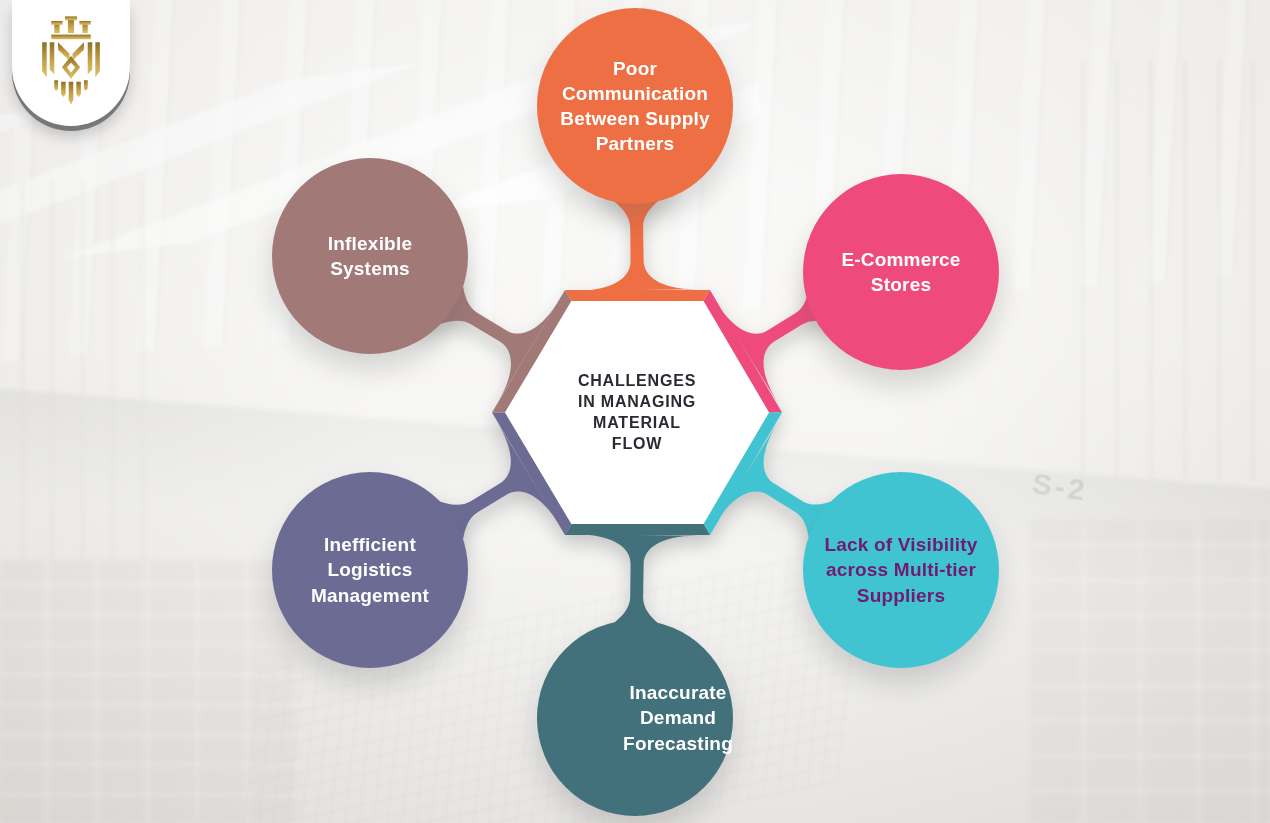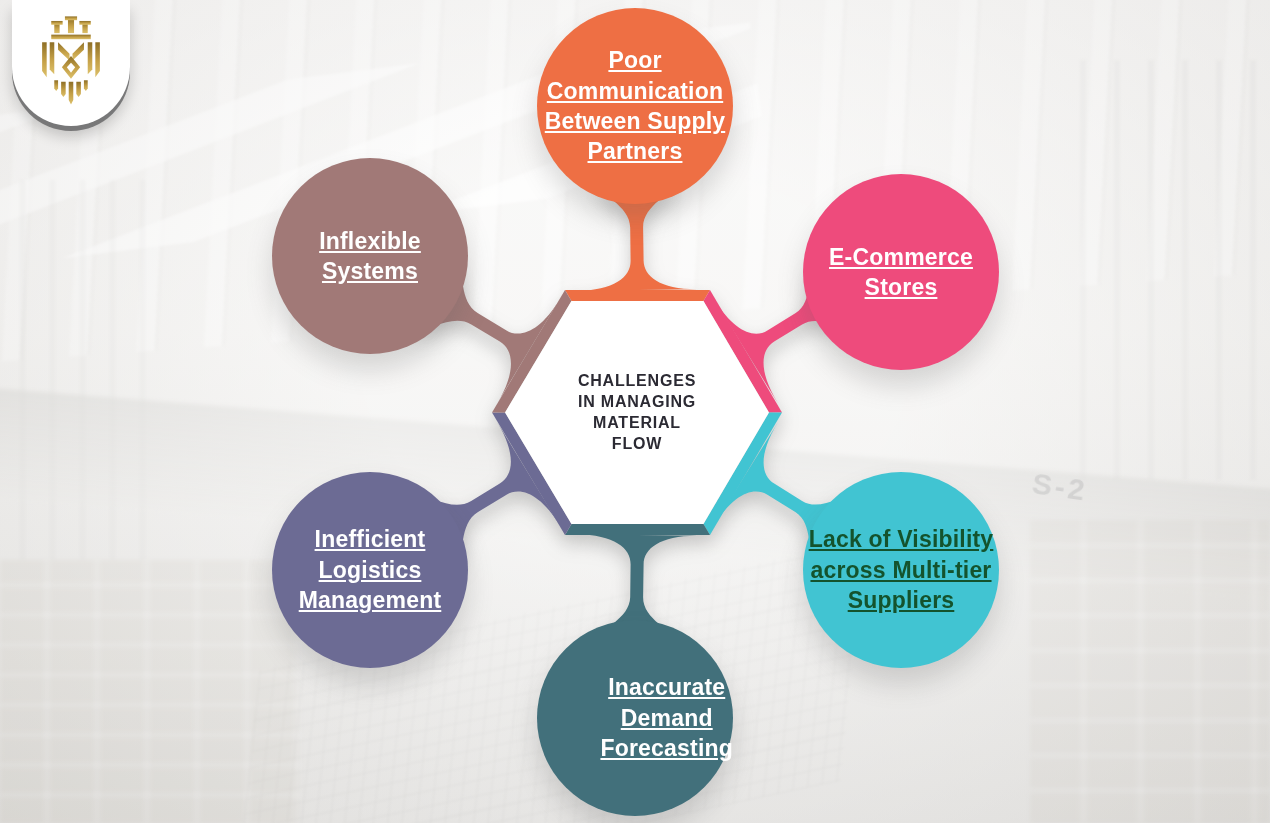--- a/index.html
+++ b/index.html
@@ -68,24 +68,23 @@
   .bg-vignette{
     left:0;top:0;width:100%;height:100%;
     background:radial-gradient(ellipse at 50% 44%, rgba(255,255,255,.5) 30%, rgba(208,206,203,.28) 100%);
   }
   
   #diagram-svg{position:absolute;left:0;top:0;z-index:2;
     filter:drop-shadow(0 9px 9px rgba(80,80,80,.28));}
   .bubble{
     position:absolute;width:196px;height:196px;border-radius:50%;
     display:flex;align-items:center;justify-content:center;text-align:center;
-    font-size:23px;font-weight:700;line-height:1.32;letter-spacing:.2px;
+    font-size:19px;font-weight:700;line-height:1.32;letter-spacing:.2px;
     white-space:pre-line;z-index:3;
     box-shadow:0 16px 26px rgba(90,90,90,.22);
-    text-decoration:underline;
   }
   .b0{left:537px;top:8px;}
   .b1{left:803px;top:174px;}
   .b2{left:803px;top:472px;}
   .b3{left:537px;top:620px;}
   .b4{left:272px;top:472px;}
   .b5{left:272px;top:158px;}
   .center-title{
     position:absolute;left:503px;top:334px;width:268px;height:158px;z-index:4;
     display:flex;align-items:center;justify-content:center;text-align:center;
@@ -136,21 +135,21 @@
   <div class="bubble b0" style="background: rgb(238, 111, 68); color: rgb(255, 255, 255);">
     <span>Poor
 Communication
 Between Supply
 Partners</span>
   </div>
   <div class="bubble b1" style="background: rgb(238, 75, 124); color: rgb(255, 255, 255);">
     <span>E-Commerce
 Stores</span>
   </div>
-  <div class="bubble b2" style="background: rgb(65, 196, 210); color: #14532d; text-align: center;">
+  <div class="bubble b2" style="background: rgb(65, 196, 210); color: #701a75; text-align: center;">
     <span>Lack of Visibility
 across Multi-tier
 Suppliers</span>
   </div>
   <div class="bubble b3" style="background: rgb(66, 112, 123); color: rgb(255, 255, 255); justify-content: flex-end;">
     <span>Inaccurate
 Demand
 Forecasting</span>
   </div>
   <div class="bubble b4" style="background: rgb(108, 107, 148); color: rgb(255, 255, 255);">

